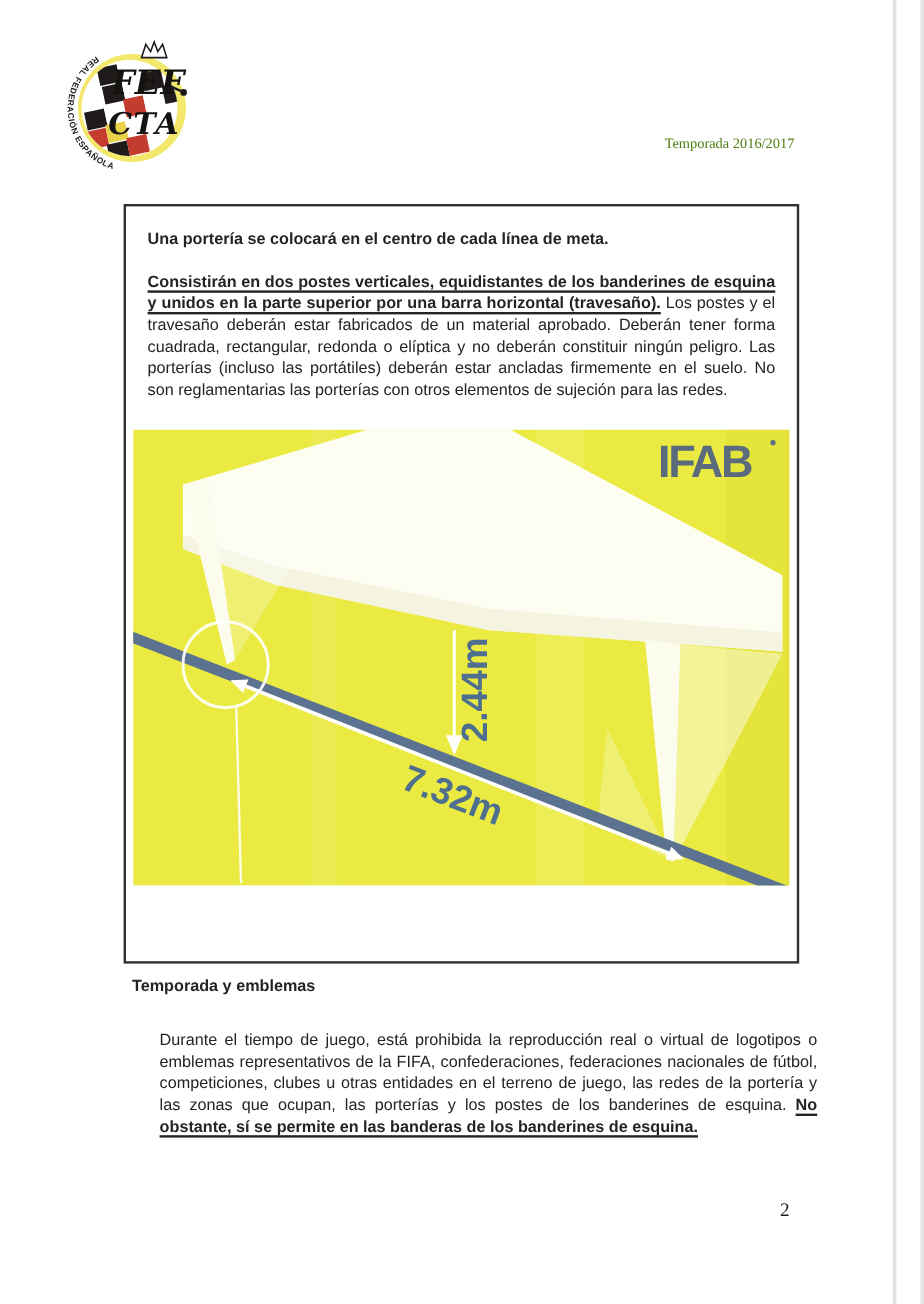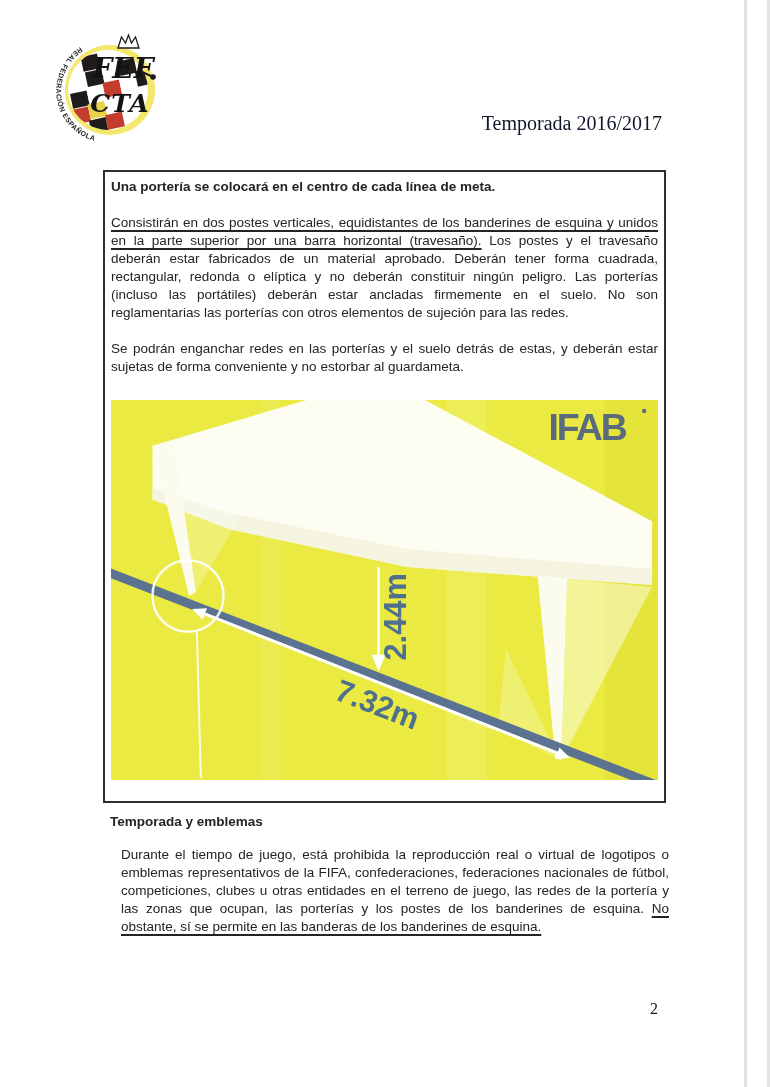--- a/index.html
+++ b/index.html
@@ -1,36 +1,36 @@
 <!DOCTYPE html>
 <html><head>
 <meta charset="utf-8">
 <style>
   html,body{margin:0;padding:0;}
   body{
     width:770px;height:1087px;position:relative;background:#ffffff;
     font-family:"Liberation Sans",sans-serif;color:#242424;overflow:hidden;
   }
-  p{margin:0;}
+  p{margin:12px;}
   
   .season{
     position:absolute;top:112px;right:108px;
-    font-family:"Liberation Serif",serif;font-size:20px;color:#0f172a;
+    font-family:"Liberation Serif",serif;font-size:12px;color:#4d7c0f;
   }
   .logo-svg{position:absolute;left:52px;top:26px;}
   
   .rules-box{
     position:absolute;left:103px;top:170px;width:563px;height:633px;
     box-sizing:border-box;border:2px solid #2f2f2f;padding:6px 6px;
     font-size:13.5px;line-height:18px;text-align:justify;overflow:hidden;
   }
   .para{margin-bottom:18px;}
   .b{font-weight:bold;}
   .bu{
-    font-weight:normal;text-decoration:underline;
+    font-weight:bold;text-decoration:underline;
     text-decoration-thickness:1.5px;text-underline-offset:2.5px;
   }
   .goal-figure{display:block;margin-top:24px;}
   
   .section-heading{
     position:absolute;left:110px;top:814px;width:548px;
     font-size:13.5px;font-weight:bold;
   }
   .logos-para{
     position:absolute;left:121px;top:846px;width:548px;
@@ -84,21 +84,20 @@
   <text font-size="7" font-weight="bold" fill="#1a1a1a" letter-spacing="0.5">
     <textPath href="#ringArc" xlink:href="#ringArc" startOffset="2">REAL FEDERACIÓN ESPAÑOLA DE FÚTBOL</textPath>
   </text>
 </svg>
 
 <div class="season">Temporada 2016/2017</div>
 
 <div class="rules-box">
   <p class="para b">Una portería se colocará en el centro de cada línea de meta.</p>
   <p class="para"><span class="bu">Consistirán en dos postes verticales, equidistantes de los banderines de esquina y unidos en la parte superior por una barra horizontal (travesaño).</span><span> Los postes y el travesaño deberán estar fabricados de un material aprobado. Deberán tener forma cuadrada, rectangular, redonda o elíptica y no deberán constituir ningún peligro. Las porterías (incluso las portátiles) deberán estar ancladas firmemente en el suelo. No son reglamentarias las porterías con otros elementos de sujeción para las redes.</span></p>
-  <p class="para">Se podrán enganchar redes en las porterías y el suelo detrás de estas, y deberán estar sujetas de forma conveniente y no estorbar al guardameta.</p>
 
   <svg class="goal-figure" width="547" height="380" viewBox="0 0 554 382" preserveAspectRatio="none" aria-hidden="true">
     <rect x="0" y="0" width="554" height="382" fill="#eaea43"></rect>
     <rect x="500" y="0" width="54" height="382" fill="#dede33" opacity="0.55"></rect>
     <rect x="340" y="0" width="40" height="382" fill="#f2f275" opacity="0.4"></rect>
     <rect x="150" y="0" width="22" height="382" fill="#ffffff" opacity="0.08"></rect>
 
     <polygon points="42,46 198,0 318,0 548,122 548,186 300,168 120,130 42,100" fill="#fdfdf2"></polygon>
     <polygon points="42,100 120,130 300,168 548,186 548,170 300,150 120,114 42,88" fill="#f0f0da" opacity="0.7"></polygon>
     <polygon points="42,46 64,42 86,193 79,197" fill="#fbfbee"></polygon>

